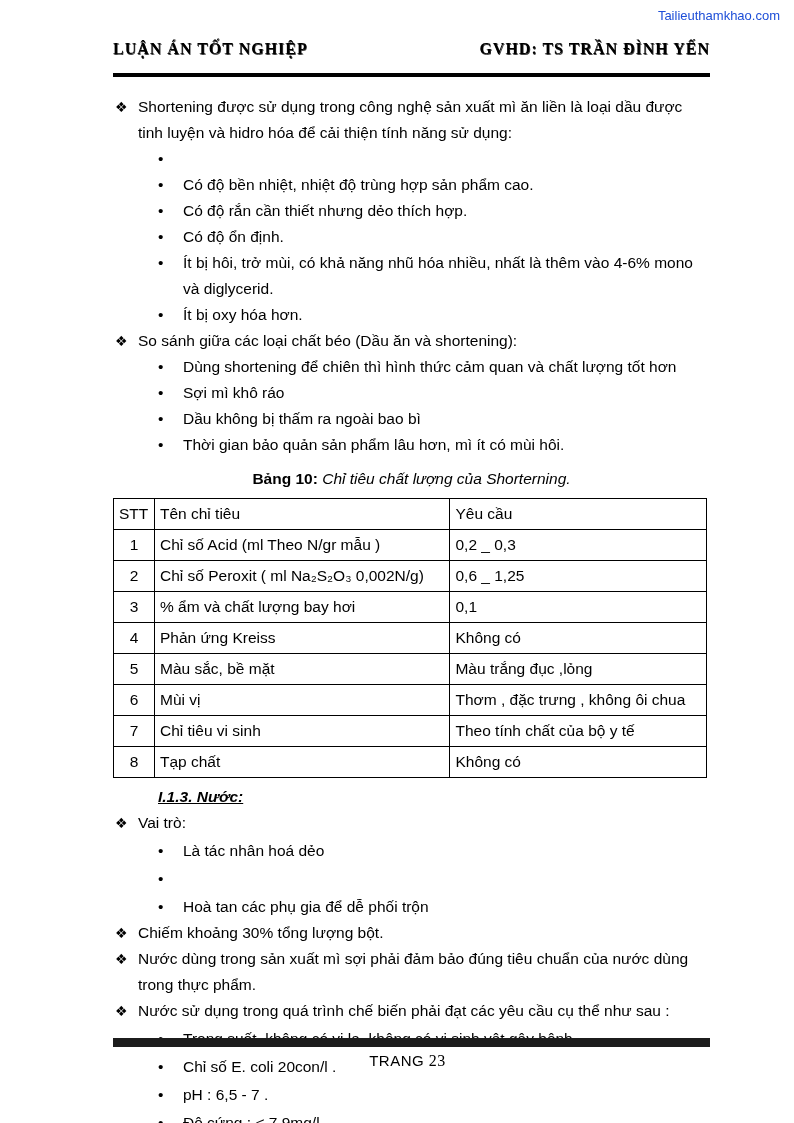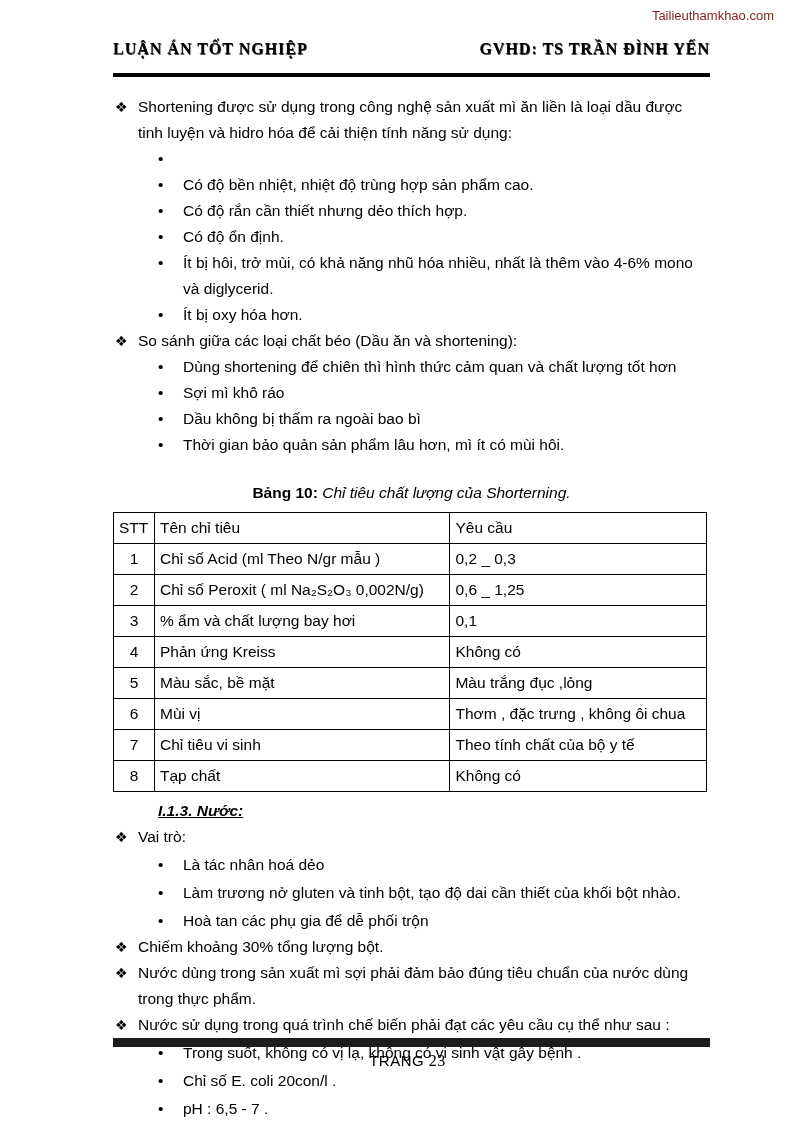--- a/index.html
+++ b/index.html
@@ -5,22 +5,22 @@
   * { margin:0; padding:0; box-sizing:border-box; }
   html,body { background:#fff; }
   body {
     width:794px; height:1123px;
     font-family:"Liberation Sans","DejaVu Sans",sans-serif;
     color:#000;
   }
   .page { position:relative; width:794px; height:1123px; background:#fff; overflow:hidden; }
 
   .watermark {
-    position:absolute; top:8px; right:20px;
-    font-size:13px; color:#7f1d1d;
+    position:absolute; top:8px; right:14px;
+    font-size:13px; color:#1d4ed8;
   }
 
   .header {
     position:absolute; top:40px; left:113px; width:597px;
     display:flex; justify-content:space-between; align-items:flex-end;
     border-bottom:4px solid #000; padding-bottom:15px;
     font-family:"Liberation Serif","DejaVu Serif",serif;
     font-weight:700; font-size:16px; letter-spacing:1px;
     text-shadow:0.6px 0.6px 0 #444;
   }
@@ -31,21 +31,21 @@
   }
 
   .d-item { display:flex; padding-left:2px; }
   .d-bullet { flex:0 0 23px; font-size:14px; }
   .d-text { flex:1; }
 
   .b-item { display:flex; padding-left:45px; }
   .b-bullet { flex:0 0 25px; }
   .b-text { flex:1; }
 
-  .caption { text-align:center; margin:22px 0 6px 0; }
+  .caption { text-align:center; margin:8px 0 6px 0; }
   .caption .cap-bold { font-weight:700; }
   .caption .cap-italic { font-style:italic; }
 
   table.quality {
     border-collapse:collapse; width:594px; margin:2px 0 6px 0;
     font-size:15.5px;
   }
   table.quality th, table.quality td {
     border:1.5px solid #000; padding:2px 5px; height:27px;
     font-weight:400; text-align:left; vertical-align:middle;margin-left:22px;
@@ -200,21 +200,20 @@
         <span class="d-bullet">❖</span>
         <span class="d-text">Vai trò:</span>
       </div>
 
       <div class="b-item">
         <span class="b-bullet">•</span>
         <span class="b-text">Là tác nhân hoá dẻo</span>
       </div>
       <div class="b-item">
         <span class="b-bullet">•</span>
-        <span class="b-text">Làm trương nở gluten và tinh bột, tạo độ dai cần thiết của khối bột nhào.</span>
       </div>
       <div class="b-item">
         <span class="b-bullet">•</span>
         <span class="b-text">Hoà tan các phụ gia để dễ phối trộn</span>
       </div>
 
       <div class="d-item">
         <span class="d-bullet">❖</span>
         <span class="d-text">Chiếm khoảng 30% tổng lượng bột.</span>
       </div>

